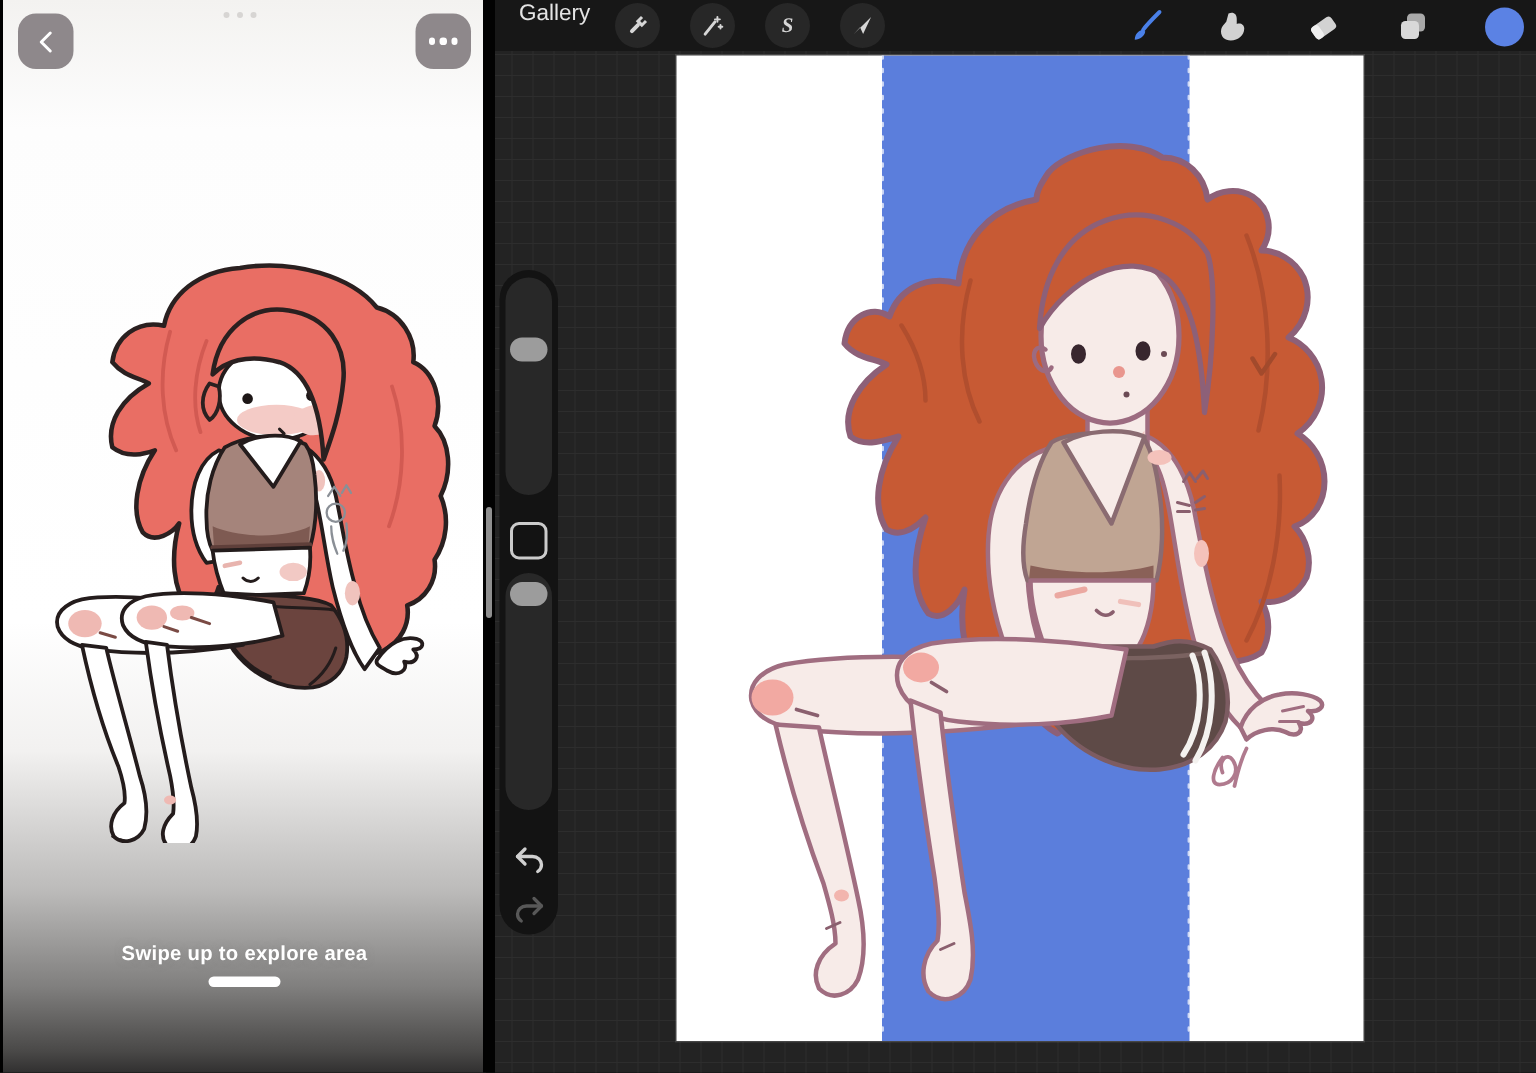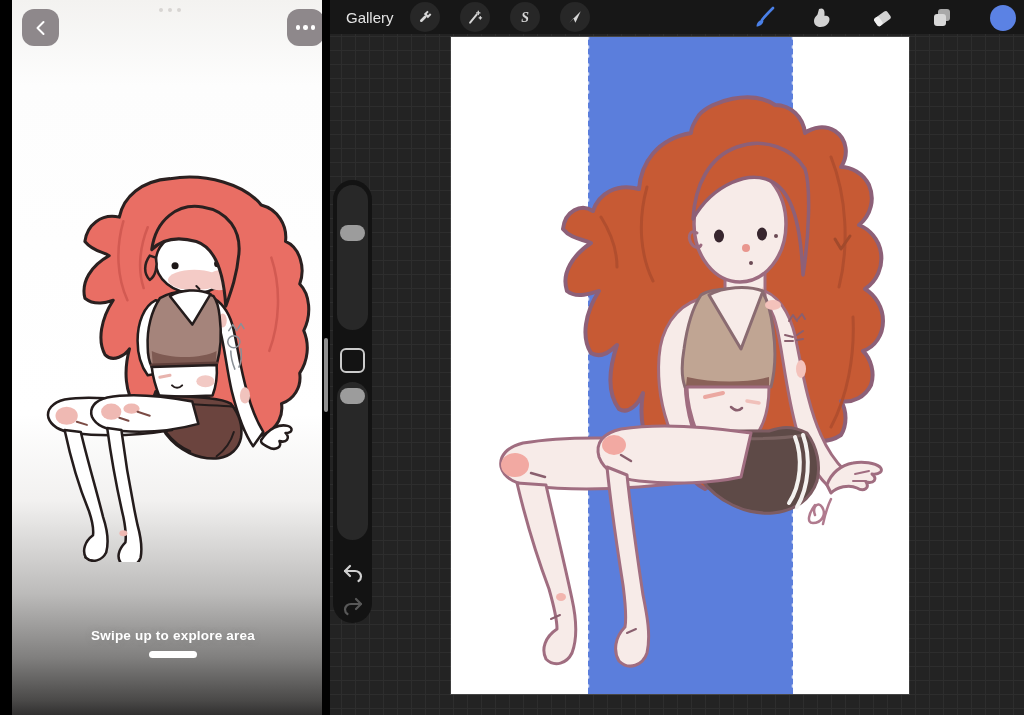--- a/index.html
+++ b/index.html
@@ -3,21 +3,21 @@
 <meta charset="utf-8">
 <style>
   html,body{margin:0;padding:0;}
   body{
     width:1024px;height:715px;position:relative;overflow:hidden;
     background:#000;font-family:"Liberation Sans","DejaVu Sans",sans-serif;
     -webkit-font-smoothing:antialiased;
   }
   
   .left-panel{
-    position:absolute;left:12px;top:0;width:322px;height:715px;
+    position:absolute;left:2px;top:0;width:322px;height:715px;
     background:linear-gradient(180deg,#f3f2f0 0%,#fdfdfd 12%,#ffffff 58%,#f2f1f0 70%,
                #bcbbba 83%,#807f7e 92%,#4a4948 98%,#313030 100%);
   }
   .window-dots{position:absolute;left:147px;top:8px;display:flex;gap:5px;}
   .window-dots i{width:4px;height:4px;border-radius:50%;background:#d7d5d3;display:block;}
   .panel-btn{
     position:absolute;top:9px;width:37px;height:37px;border-radius:12px;
     background:#8e888b;display:flex;align-items:center;justify-content:center;
   }
   .panel-btn.back{left:10px;}
@@ -40,21 +40,21 @@
   .procreate{
     position:absolute;left:330px;top:0;width:694px;height:715px;
     background-color:var(--workspace-bg,#232323);
     background-image:
       linear-gradient(var(--grid-line,#2d2d2d) 1px,transparent 1px),
       linear-gradient(90deg,var(--grid-line,#2d2d2d) 1px,transparent 1px);
     background-size:14px 14px;background-position:-3px 8px;
   }
   .topbar{
     position:absolute;left:0;top:0;width:694px;height:34px;background:#171717;
-    display:flex;align-items:center;
+    display:flex;align-items:flex-start;
   }
   .gallery-label{color:#e4e4e4;font-size:15px;margin-left:16px;}
   .tool-circle{
     position:absolute;top:2px;width:30px;height:30px;border-radius:50%;background:#272727;
     display:flex;align-items:center;justify-content:center;
   }
   .paint-tool{position:absolute;top:4px;width:28px;height:28px;display:flex;align-items:center;justify-content:center;}
   
   .sidebar{
     position:absolute;left:3px;top:180px;width:39px;height:443px;border-radius:20px;

